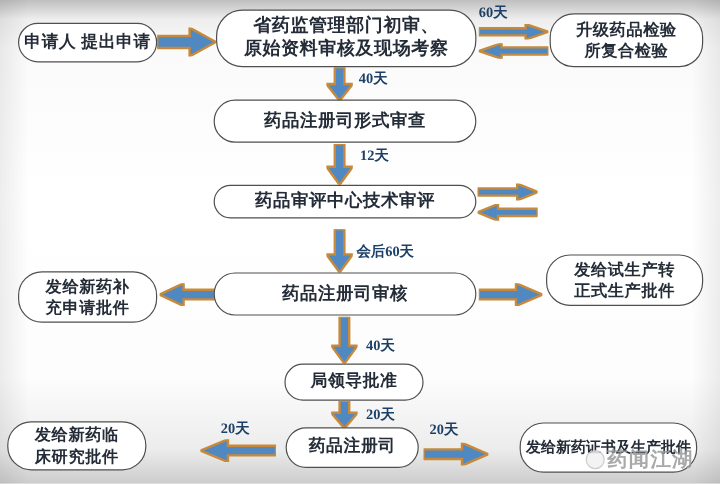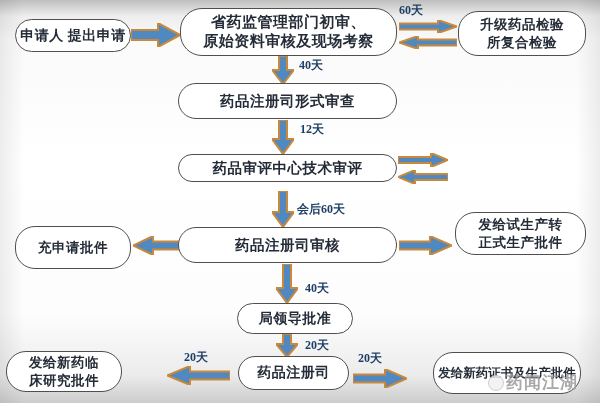--- a/index.html
+++ b/index.html
@@ -91,20 +91,21 @@
     <polygon points="50,4 17,4 17,0 0,7 17,14 17,10 50,10"></polygon>
   </svg>
 
 
   <svg class="arrow" style="left:272px;top:191px;" width="22" height="36" viewBox="0 0 22 36">
     <polygon points="7,0 15,0 15,21 22,21 11,36 0,21 7,21"></polygon>
   </svg>
   <div class="lbl" style="left:297px;top:201px;">会后60天</div>
 
   <div class="node" style="left:15px;top:226px;width:116px;height:43px;border-radius:20px;font-size:13.5px;">
+    <span>发给新药补</span>
     <span>充申请批件</span>
   </div>
 
   <svg class="arrow" style="left:133px;top:236px;" width="46" height="19" viewBox="0 0 46 19">
     <polygon points="46,5.5 20,5.5 20,0 0,9.5 20,19 20,13.5 46,13.5"></polygon>
   </svg>
 
   <div class="node" style="left:178px;top:227px;width:219px;height:36px;border-radius:18px;font-size:14.5px;">
     <span>药品注册司审核</span>
   </div>

